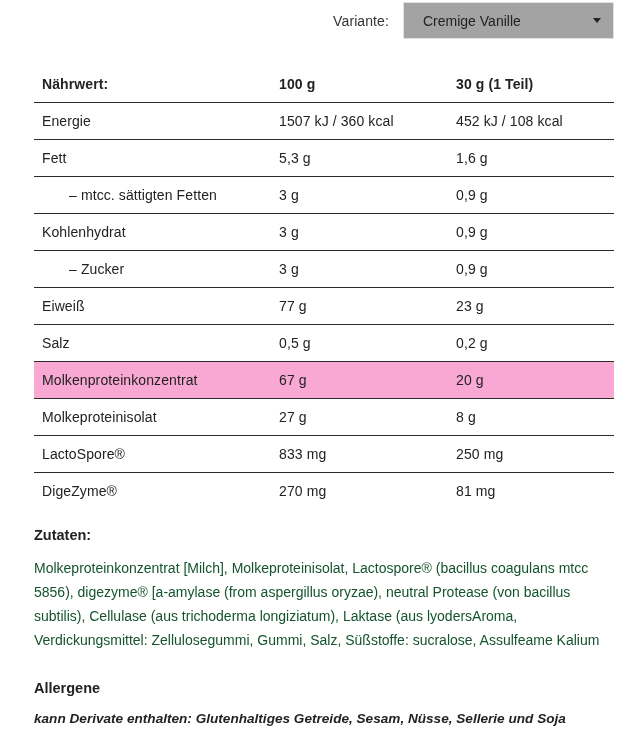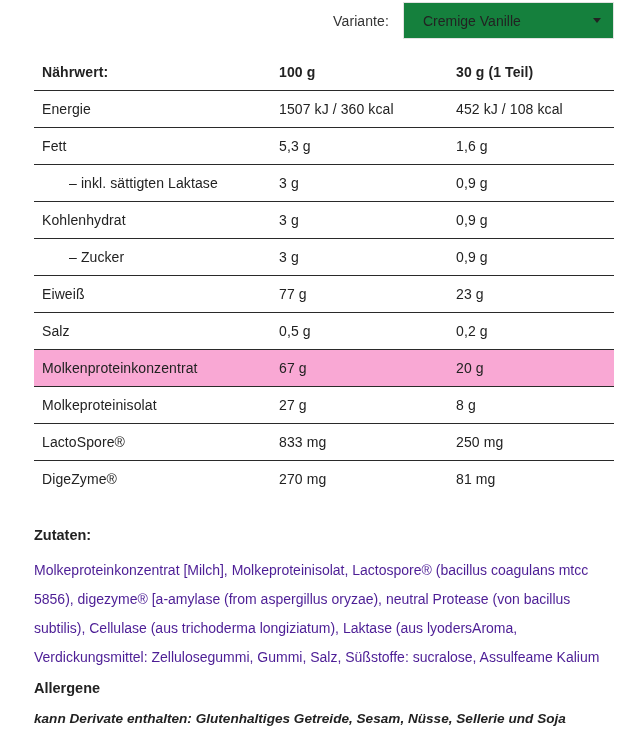--- a/index.html
+++ b/index.html
@@ -9,48 +9,48 @@
       color: #222222;
     }
     .page { position: relative; width: 642px; height: 734px; }
 
     .variant-row {
       position: absolute; top: 2px; left: 0; right: 28px;
       display: flex; justify-content: flex-end; align-items: center; height: 37px;
     }
     .variant-label { font-size: 14px; color: #333; margin-right: 14px; letter-spacing: 0.1px; }
     .variant-select {
-      width: 211px; height: 37px; border: 1px solid #e2e2e2; background: #15803d;
+      width: 211px; height: 37px; border: 1px solid #e2e2e2; background: #a3a3a3;
       display: flex; align-items: center; justify-content: space-between;
       padding: 0 12px 0 19px; font-size: 14px; color: #222; cursor: pointer;
     }
     .caret { width: 0; height: 0; border-left: 4px solid transparent; border-right: 4px solid transparent; border-top: 5px solid #222; }
 
     .nutri-table {
-      position: absolute; top: 54px; left: 34px; width: 580px;
+      position: absolute; top: 66px; left: 34px; width: 580px;
       border-collapse: collapse; font-size: 14px;
     }
     .nutri-table th, .nutri-table td {
       height: 37px; text-align: left; vertical-align: middle; padding: 0 0 0 8px;
       font-weight: normal; letter-spacing: 0.1px;
     }
     .nutri-table th { font-weight: bold; height: 36px; }
     .nutri-table tr { border-bottom: 1.5px solid #2a2a2a; }
     .nutri-table tr.last { border-bottom: none; }
     .nutri-table tr.hl { background: #f9a8d4; }
     .nutri-table td.c1, .nutri-table th.c1 { width: 237px; }
     .nutri-table td.c2, .nutri-table th.c2 { width: 177px; }
     .nutri-table td.indent { padding-left: 35px; }
 
     .ingredients-title {
       position: absolute; top: 527px; left: 34px; font-size: 14.5px; font-weight: bold; color: #222;
     }
     .ingredients-text {
       position: absolute; top: 556px; left: 34px; width: 580px;
-      font-size: 14px; line-height: 29px; color: #4c1d95;
+      font-size: 14px; line-height: 24px; color: #14532d;
     }
     .allergens-title {
       position: absolute; top: 680px; left: 34px; font-size: 14.5px; font-weight: bold; color: #222;
     }
     .allergens-text {
       position: absolute; top: 711px; left: 34px; width: 608px;
       font-size: 13.6px; font-weight: bold; font-style: italic; color: #222; white-space: nowrap;
     }
   </style>
 </head>
@@ -79,21 +79,21 @@
         <td class="c1">Energie</td>
         <td class="c2">1507 kJ / 360 kcal</td>
         <td>452 kJ / 108 kcal</td>
       </tr>
       <tr>
         <td class="c1">Fett</td>
         <td class="c2">5,3 g</td>
         <td>1,6 g</td>
       </tr>
       <tr>
-        <td class="c1 indent">– inkl. sättigten Laktase</td>
+        <td class="c1 indent">– mtcc. sättigten Fetten</td>
         <td class="c2">3 g</td>
         <td>0,9 g</td>
       </tr>
       <tr>
         <td class="c1">Kohlenhydrat</td>
         <td class="c2">3 g</td>
         <td>0,9 g</td>
       </tr>
       <tr>
         <td class="c1 indent">– Zucker</td>

